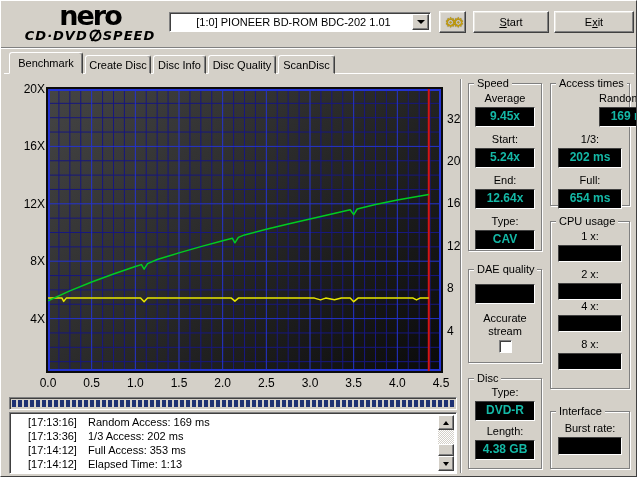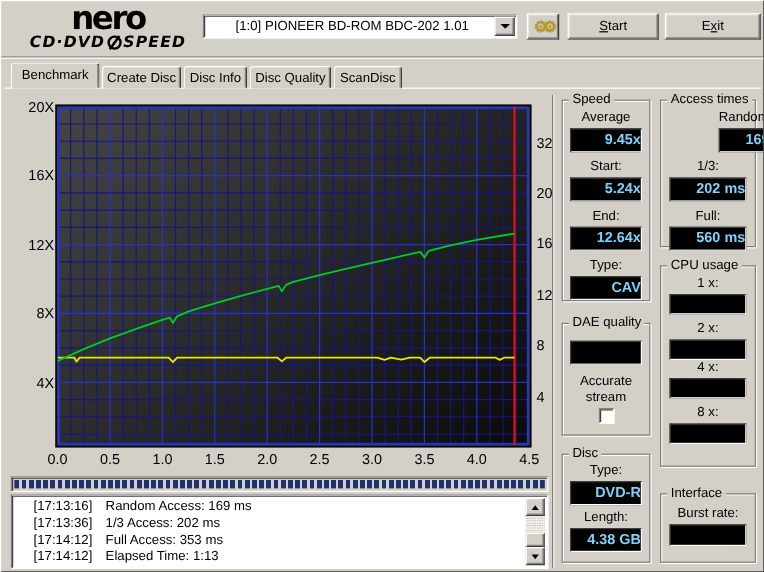--- a/index.html
+++ b/index.html
@@ -58,21 +58,21 @@
   .sb-down{bottom:0;}
   .sb-thumb{position:absolute;left:0;bottom:15px;width:16px;height:12px;background:#d4d0c8;border:1px solid;border-color:#fff #404040 #404040 #fff;box-shadow:inset -1px -1px 0 #808080;}
   .sb-arr-up{width:0;height:0;border-left:3px solid transparent;border-right:3px solid transparent;border-bottom:4px solid #000;}
   .sb-arr-down{width:0;height:0;border-left:3px solid transparent;border-right:3px solid transparent;border-top:4px solid #000;}
   
   .vgroove{position:absolute;left:459px;top:78px;height:394px;width:2px;border-left:1px solid #808080;border-right:1px solid #fff;}
   .group{position:absolute;border:1px solid #808080;box-shadow:1px 1px 0 #fff,inset 1px 1px 0 #fff;}
   .gtitle{position:absolute;top:-7px;left:5px;background:#d4d0c8;padding:0 3px;font-size:11px;}
   .flabel{display:block;text-align:center;line-height:13px;}
   .lcd{background:#000;border:1px solid;border-color:#404040 #fff #fff #404040;
-    color:#7dd3fc;font-weight:bold;font-size:12px;text-align:right;line-height:17px;height:20px;margin:2px auto 0;}
+    color:#14b8a6;font-weight:bold;font-size:12px;text-align:center;line-height:17px;height:20px;margin:2px auto 0;}
   .lcd.blank{height:20px;}
   .checkbox{width:13px;height:13px;background:#fff;border:1px solid;border-color:#808080 #fff #fff #808080;box-shadow:inset 1px 1px 0 #404040;margin:2px auto 0;}
 </style>
 </head>
 <body>
 
 <div class="window">
 
   <div class="logo">
     <div class="logo-nero">nero</div>
@@ -242,21 +242,21 @@
     <div style="margin-top:8px;margin-left:48px;">
         <span class="flabel">Random:</span>
         <div class="lcd" style="width:64px;">169 ms</div>
       </div>
     <div style="margin-top:6px;">
         <span class="flabel">1/3:</span>
         <div class="lcd" style="width:64px;">202 ms</div>
       </div>
     <div style="margin-top:6px;">
         <span class="flabel">Full:</span>
-        <div class="lcd" style="width:64px;">560 ms</div>
+        <div class="lcd" style="width:64px;">654 ms</div>
       </div>
   </div>
 
   <div class="group" style="left:467px;top:268px;width:74px;height:94px;">
     <span class="gtitle">DAE quality</span>
     <div class="lcd blank" style="width:60px;margin-top:14px;"></div>
     <div class="flabel" style="width:56px;margin:8px auto 0;">Accurate stream</div>
     <div class="checkbox"></div>
   </div>
 

